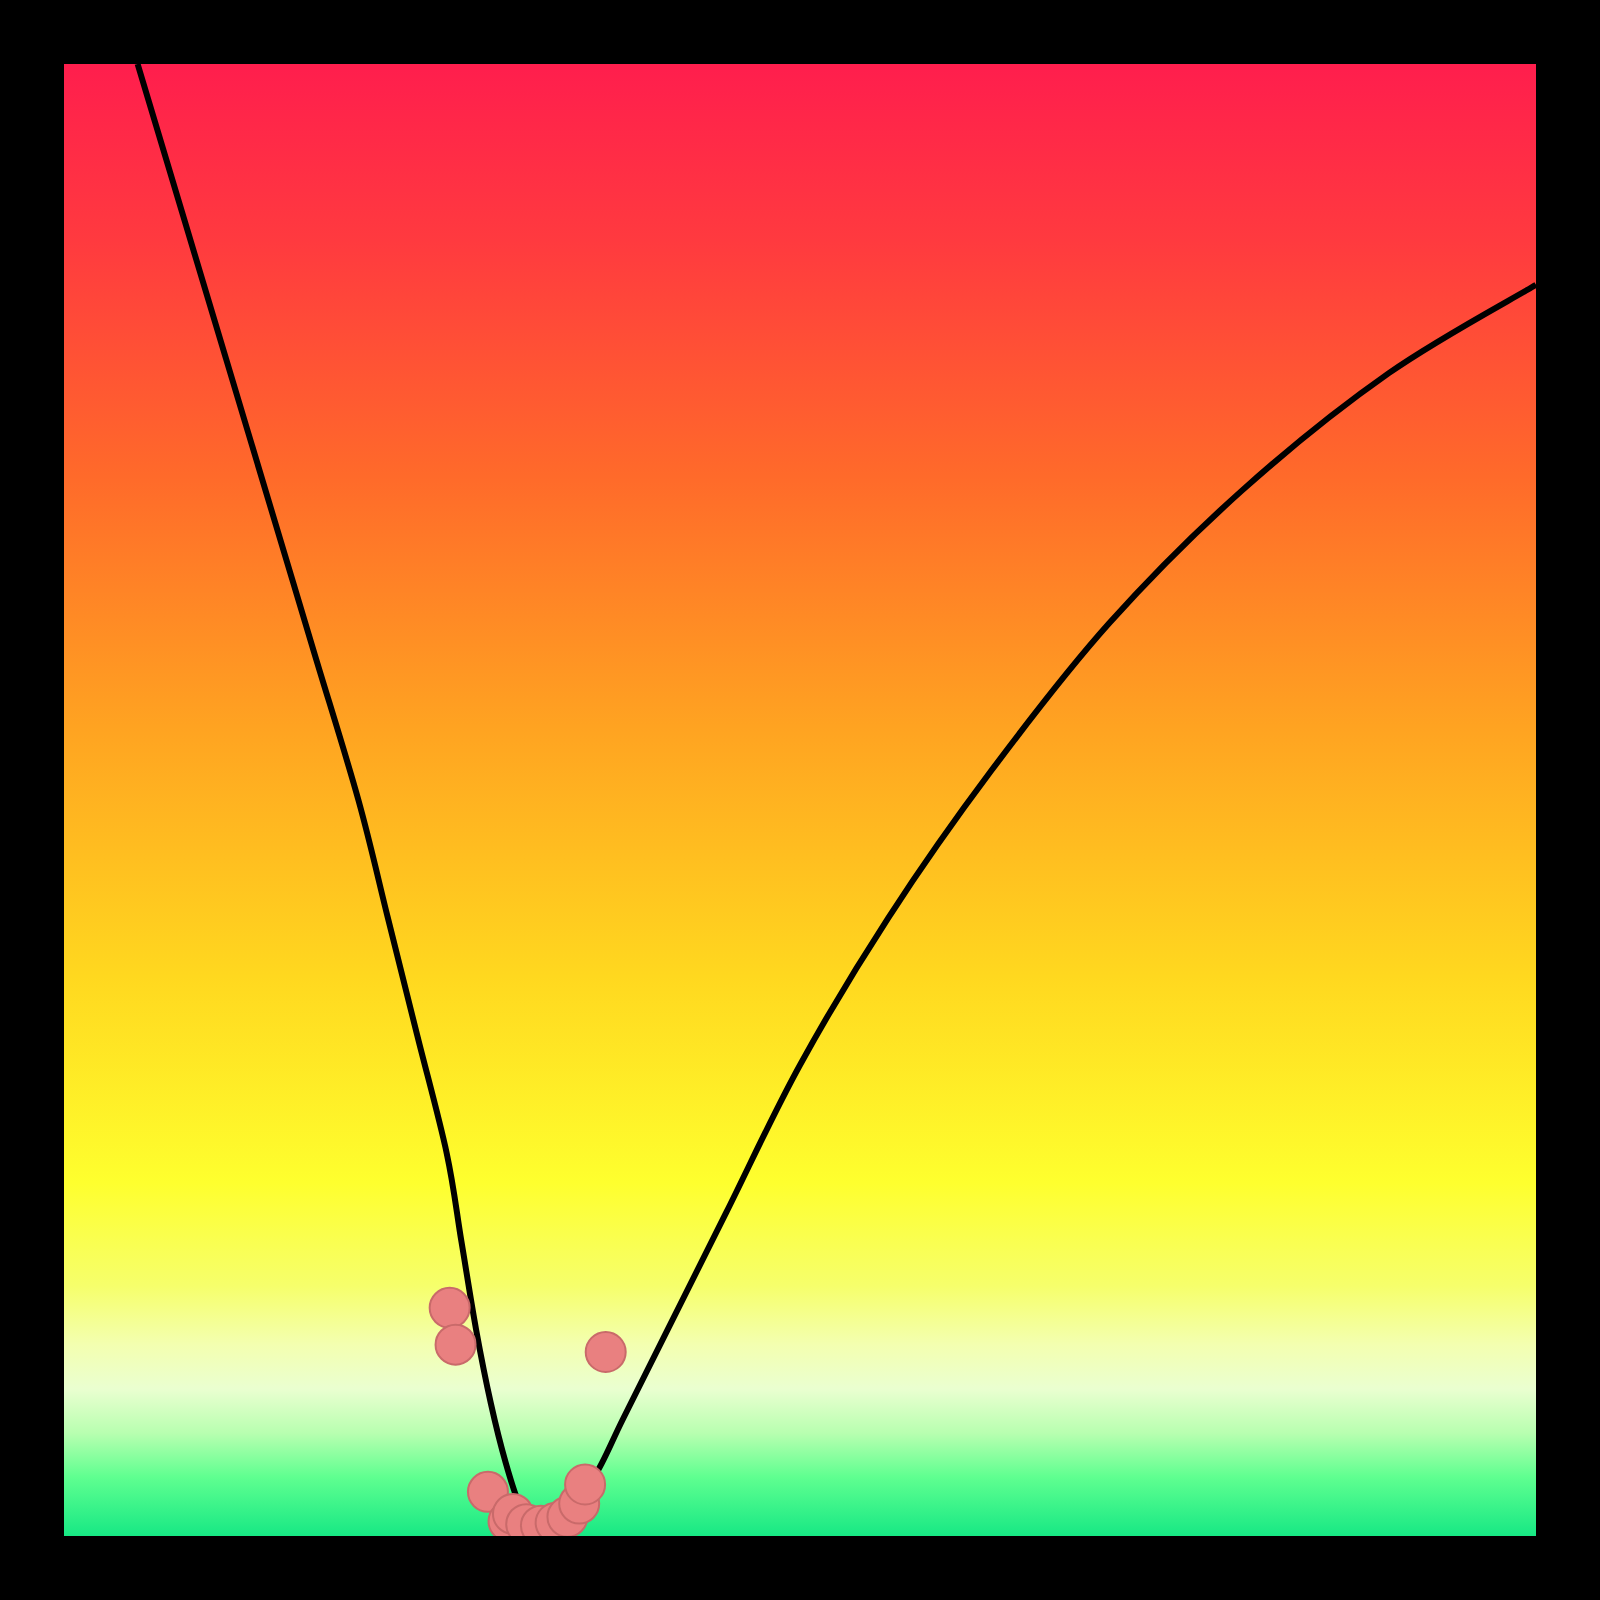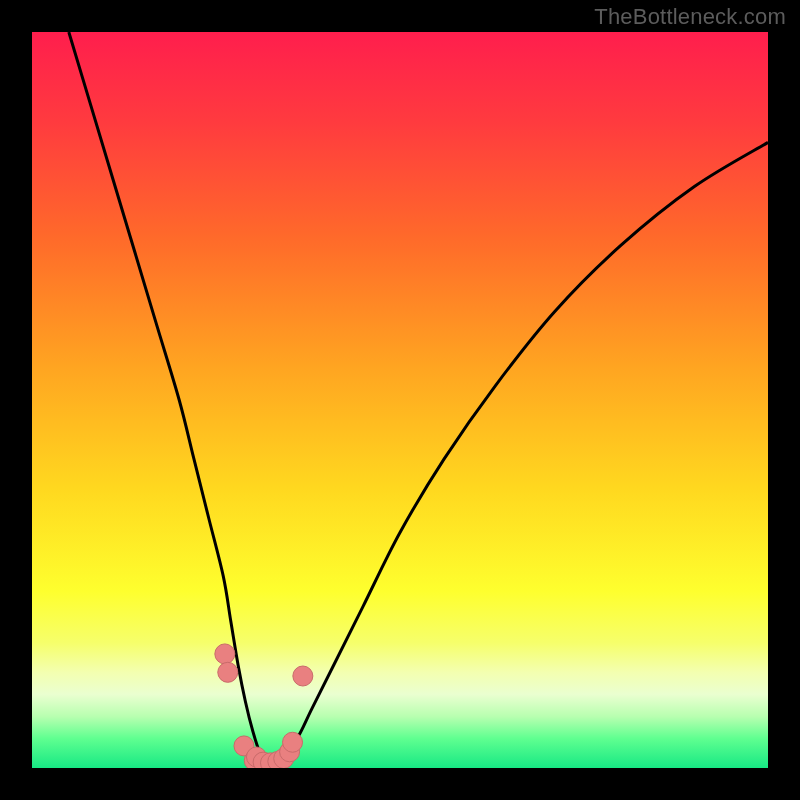--- a/index.html
+++ b/index.html
@@ -73,14 +73,13 @@
           <circle cx="231.104" cy="730.112" r="10" fill="#e98080" stroke="#c96a6a" stroke-width="1"></circle>
           <circle cx="238.464" cy="730.848" r="10" fill="#e98080" stroke="#c96a6a" stroke-width="1"></circle>
           <circle cx="245.82399999999998" cy="729.376" r="10" fill="#e98080" stroke="#c96a6a" stroke-width="1"></circle>
           <circle cx="251.71200000000002" cy="726.432" r="10" fill="#e98080" stroke="#c96a6a" stroke-width="1"></circle>
           <circle cx="257.59999999999997" cy="719.808" r="10" fill="#e98080" stroke="#c96a6a" stroke-width="1"></circle>
           <circle cx="260.544" cy="710.24" r="10" fill="#e98080" stroke="#c96a6a" stroke-width="1"></circle>
           <circle cx="270.848" cy="644" r="10" fill="#e98080" stroke="#c96a6a" stroke-width="1"></circle>
         </g>
     </svg>
   </div>
-  <div class="watermark">TheBottleneck.com</div>
 </div>
 
 </body></html>

